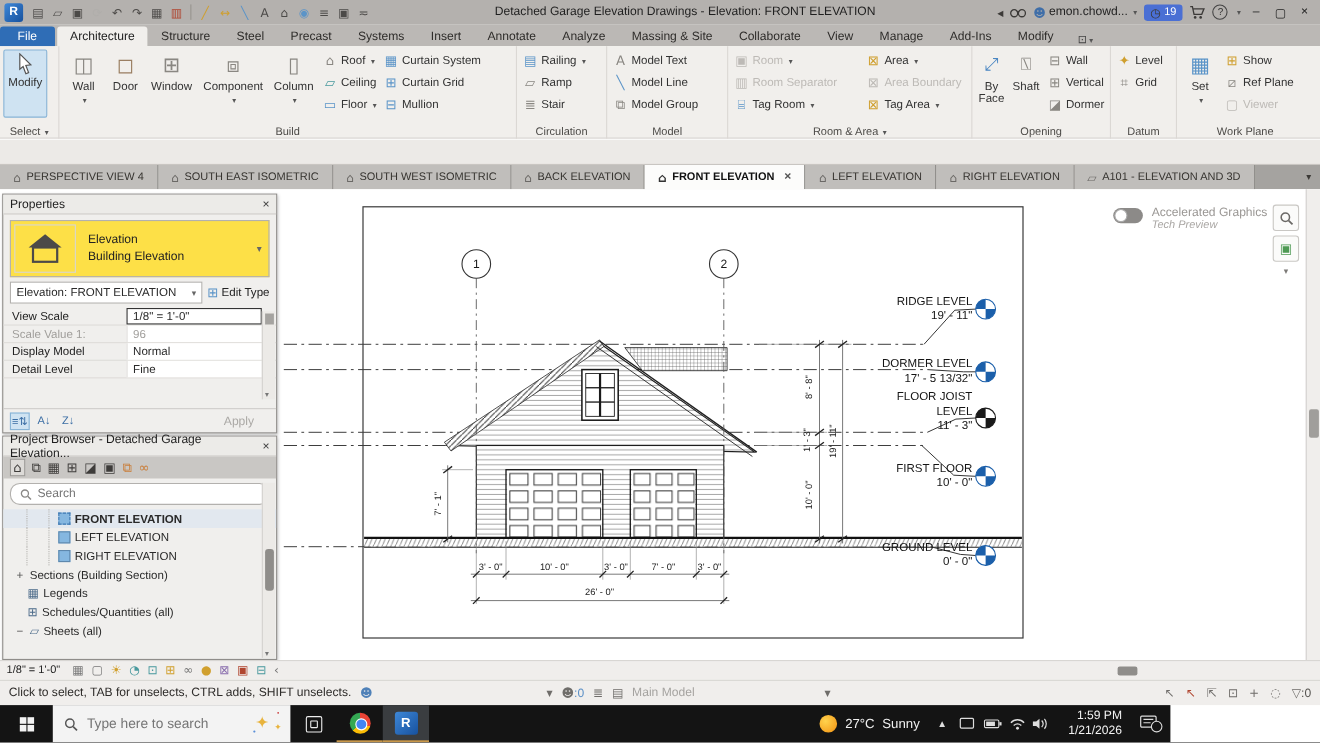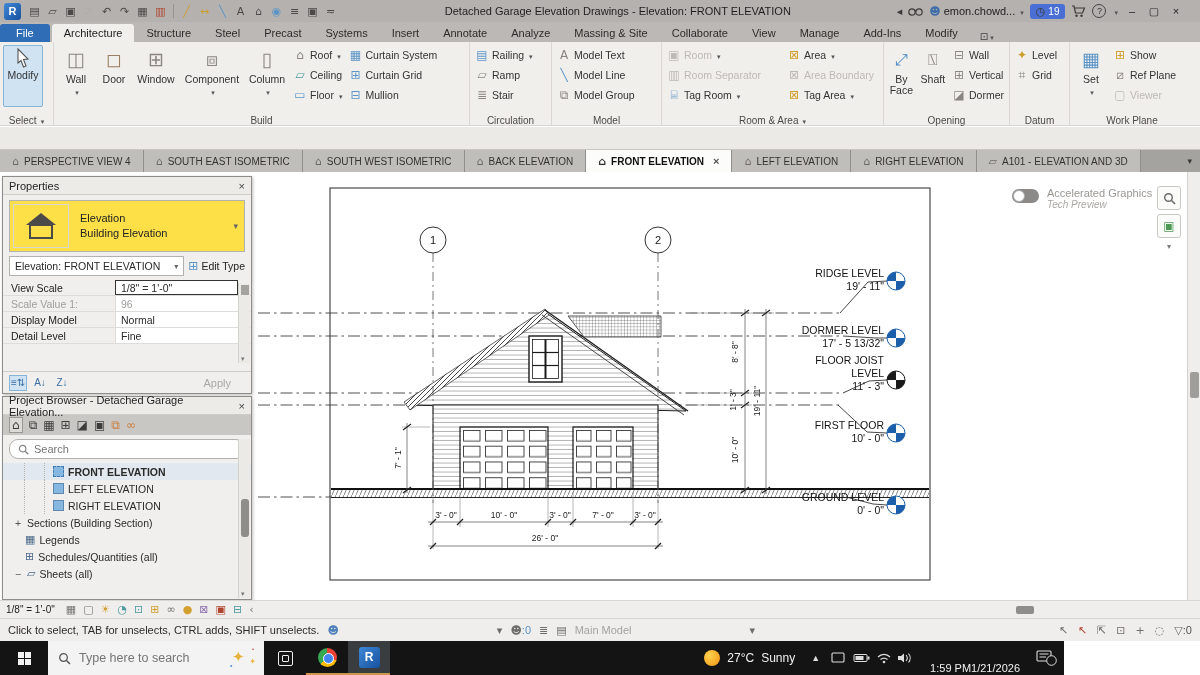--- a/index.html
+++ b/index.html
@@ -11,21 +11,21 @@
 .car::after{content:"▾";font-size:7px;color:#555;margin-left:2px}
 
 .titlebar{position:absolute;left:0;top:0;width:1200px;height:22px;background:#b4b1ae;
   display:flex;align-items:center;padding:0 4px;gap:1px}
 .rlogo{width:17px;height:17px;border-radius:3px;background:linear-gradient(135deg,#3e88d8,#17519e);
   color:#fff;font-weight:bold;font-size:11px;display:flex;align-items:center;justify-content:center}
 .qat{display:flex;align-items:center;gap:1px;margin-left:4px}
 .qat .ic{width:17px;height:17px;display:flex;align-items:center;justify-content:center;font-size:11px;color:#4c4a48}
 .qat .sep{width:1px;height:14px;background:#979focus}.qat .sep{background:#97948f;margin:0 3px}
 .tb-title{flex:1;text-align:center;font-size:11px;color:#1f1f1f;white-space:nowrap;overflow:hidden}
-.tb-right{display:flex;align-items:center;gap:6px;margin-right:12px}
+.tb-right{display:flex;align-items:center;gap:6px;margin-right:2px}
 .tb-right .ic{color:#3c3a38;font-size:11px}
 .userchip{display:flex;align-items:center;gap:3px;color:#222}
 .clockbadge{display:flex;align-items:center;gap:3px;background:#4a6fd4;color:#fff;border-radius:3px;
   padding:1px 6px;font-size:10px}
 .helpq{width:14px;height:14px;border:1px solid #444;border-radius:50%;display:flex;align-items:center;
   justify-content:center;font-size:9px;color:#333}
 .winbtn{width:16px;text-align:center;color:#222;font-size:11px}
 
 .tabrow{position:absolute;left:0;top:22px;width:1200px;height:20px;background:#bbb8b5;display:flex;align-items:flex-end}
 .rtab{padding:3px 12px 3px;font-size:11px;color:#2e2c2a;white-space:nowrap}
@@ -173,21 +173,21 @@
 .chrome::after{content:"";position:absolute;left:5px;top:5px;width:9px;height:9px;border-radius:50%;background:#4285f4;border:1.5px solid #fff}
 .revitcell{background:#3a3d40;border-bottom:2px solid #c9984a}
 .chromecell{border-bottom:2px solid #c9984a}
 .revtile{width:21px;height:21px;border-radius:3px;background:linear-gradient(135deg,#3e88d8,#17519e);
   color:#fff;font-weight:bold;font-size:12px;display:flex;align-items:center;justify-content:center}
 .tb-fill{flex:1}
 .weather{display:flex;align-items:center;gap:7px;font-size:12px;color:#f0f0f0;padding:0 10px}
 .sun{width:16px;height:16px;border-radius:50%;background:radial-gradient(circle at 35% 35%,#ffd34d,#f29111)}
 .tb-chev{display:flex;align-items:center;color:#ddd;font-size:9px;padding:0 6px}
 .tray{display:flex;align-items:center;padding:0 4px}
-.clockblk{display:flex;flex-direction:row;justify-content:center;align-items:flex-end;font-size:11px;
+.clockblk{display:flex;flex-direction:column;justify-content:center;align-items:flex-end;font-size:11px;
   line-height:13px;padding:0 10px;color:#f2f2f2}
 .notif{display:flex;align-items:center;justify-content:center;width:34px;position:relative}
 </style>
 </head>
 <body>
 
 <div class="app">
 
   <div class="titlebar">
     <span class="rlogo">R</span>

